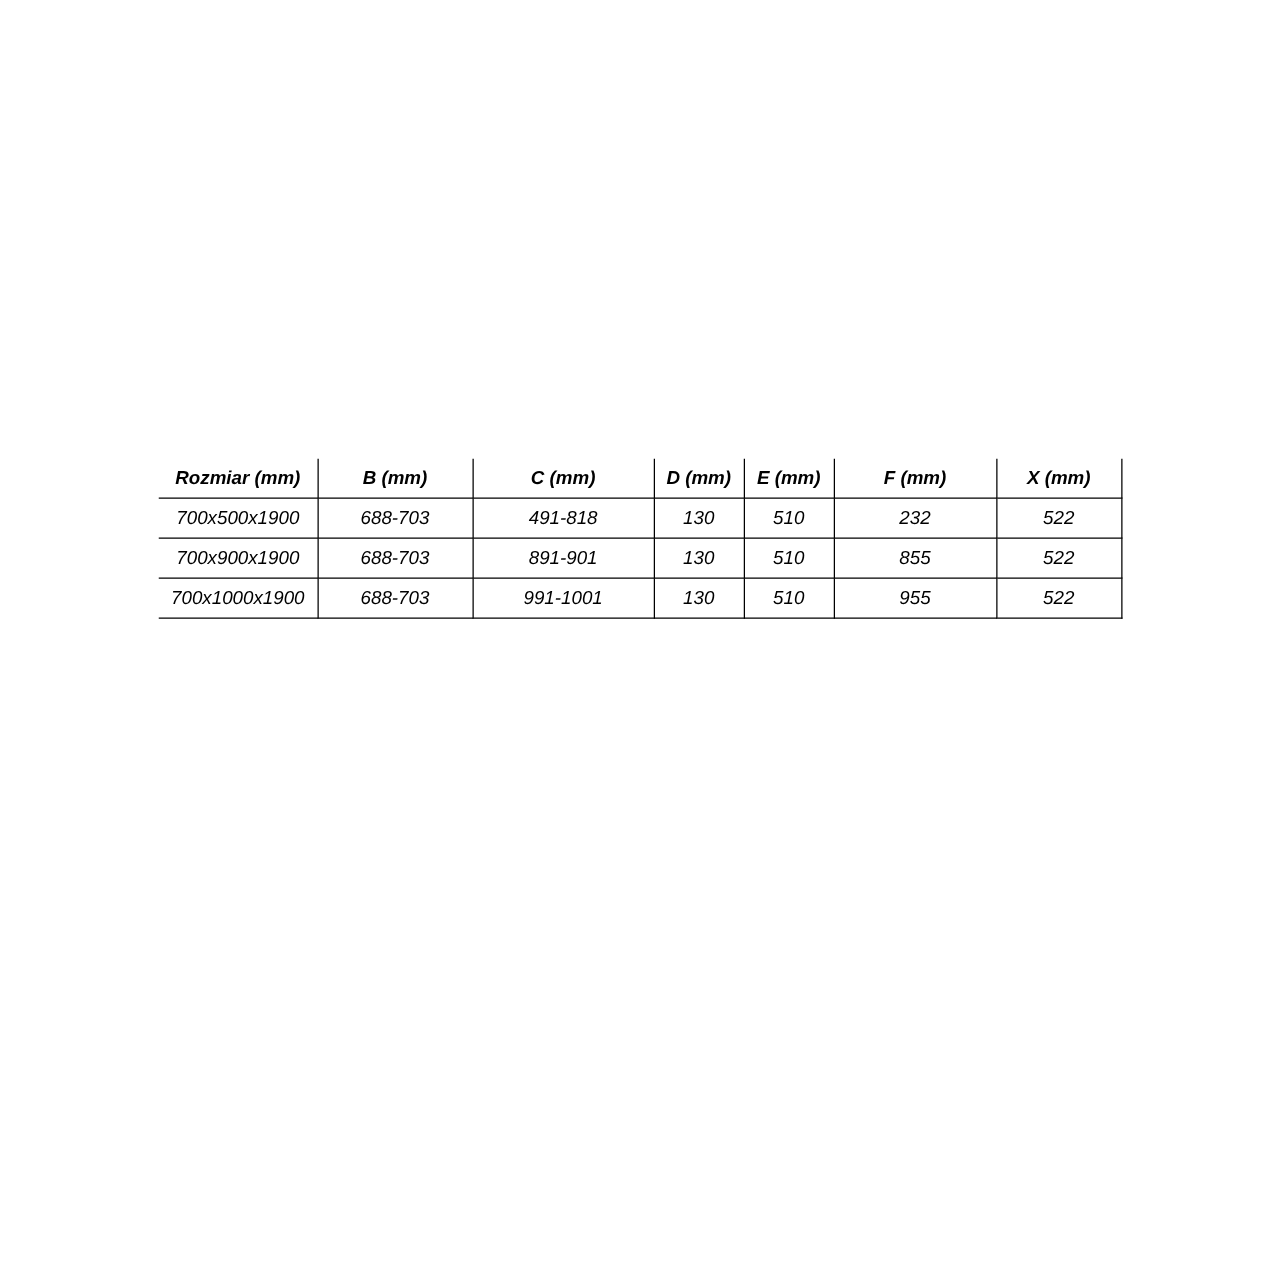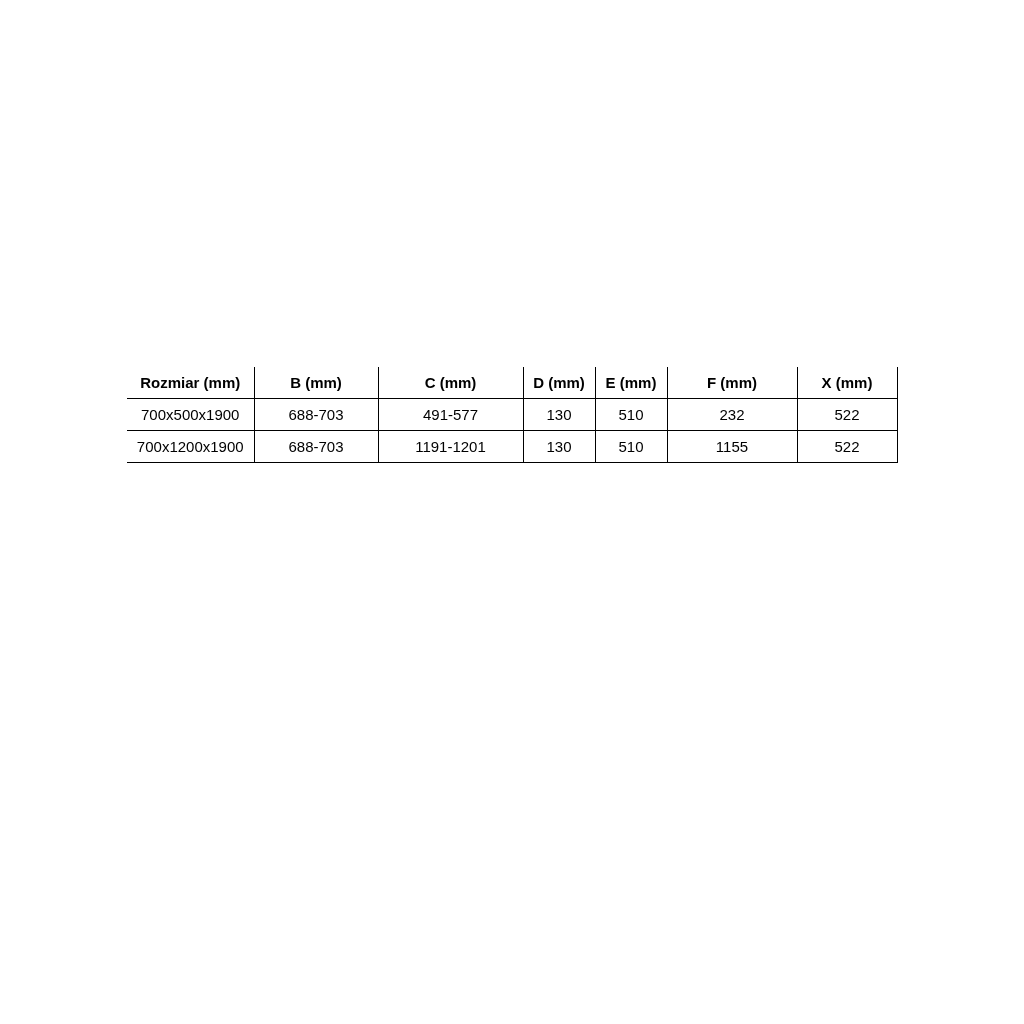--- a/index.html
+++ b/index.html
@@ -7,20 +7,21 @@
     padding: 0;
     background: #ffffff;
   }
   .canvas {
     position: relative;
     width: 1024px;
     height: 1024px;
     background: #ffffff;
     overflow: hidden;
     font-family: "Liberation Sans", sans-serif;
+    font-style: italic;
   }
   table.dim-table {
     position: absolute;
     left: 127px;
     top: 367px;
     border-collapse: collapse;
     table-layout: fixed;
     width: 770px;
   }
   .dim-table col.c0 { width: 127px; }
@@ -69,30 +70,39 @@
         <th>D (mm)</th>
         <th>E (mm)</th>
         <th>F (mm)</th>
         <th>X (mm)</th>
       </tr>
     </thead>
     <tbody>
       <tr>
         <td>700x500x1900</td>
         <td>688-703</td>
-        <td>491-577</td>
+        <td>491-818</td>
         <td>130</td>
         <td>510</td>
         <td>232</td>
         <td>522</td>
       </tr>
       <tr>
-        <td>700x1200x1900</td>
+        <td>700x900x1900</td>
         <td>688-703</td>
-        <td>1191-1201</td>
+        <td>891-901</td>
         <td>130</td>
         <td>510</td>
-        <td>1155</td>
+        <td>855</td>
+        <td>522</td>
+      </tr>
+      <tr>
+        <td>700x1000x1900</td>
+        <td>688-703</td>
+        <td>991-1001</td>
+        <td>130</td>
+        <td>510</td>
+        <td>955</td>
         <td>522</td>
       </tr>
     </tbody>
   </table>
 </div>
 
 </body></html>

